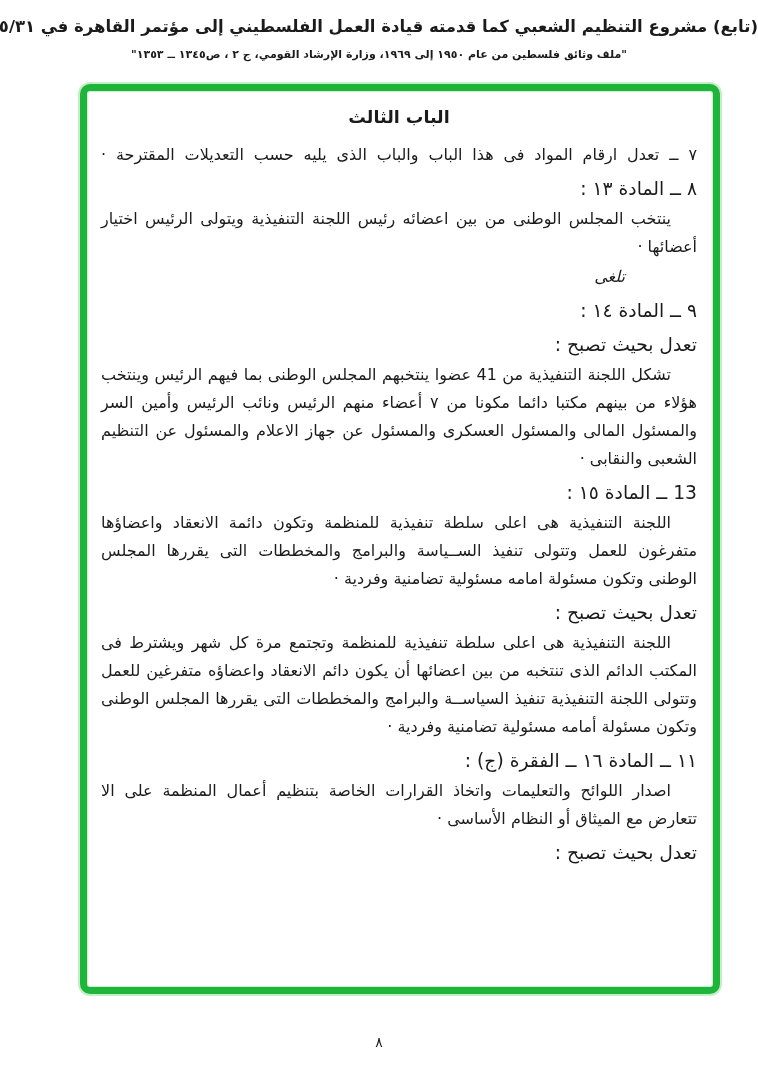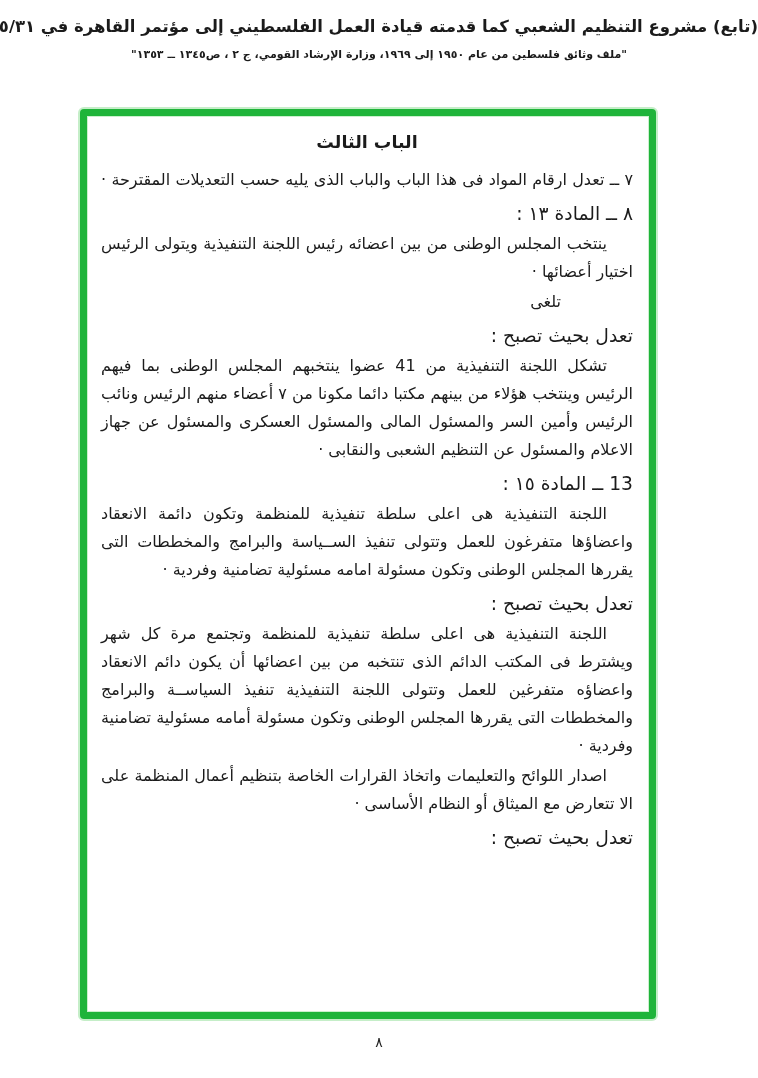--- a/index.html
+++ b/index.html
@@ -31,28 +31,27 @@
     font-weight:bold;
     font-size:11px;
     line-height:16px;
     margin-top:7px;
     white-space:nowrap;
   }
   
   .green-frame{
     position:absolute;
     left:80px; top:84px;
-    width:576px; height:910px;
+    width:640px; height:910px;
     box-sizing:border-box;
     border:7px solid #1fb43a;
-    border-radius:4px;
+    border-radius:10px;
     box-shadow:0 0 0 2px rgba(126,218,132,.45), inset 0 0 0 1px rgba(126,218,132,.4);
     overflow:hidden;
     background:#ffffff;
-    margin-top:25px;
   }
   .frame-content{
     box-sizing:border-box;
     width:100%; height:100%;
     padding:12px 16px 0 14px;
     font-size:16px;
     line-height:28px;
     text-align:justify;
   }
   .chapter{
@@ -71,20 +70,21 @@
     text-align:right;
   }
   .para{
     margin:2px 0;
     text-indent:26px;
   }
   .note{
     margin:2px 0;
     padding-right:72px;
     text-align:right;
+    font-style:italic;
   }
   
   .page-number{
     position:absolute;
     top:1034px; right:0; left:0;
     text-align:center;
     font-size:14px;
     color:#222222;
   }
 </style>
@@ -102,28 +102,30 @@
     <div class="frame-content">
 
       <h2 class="chapter">الباب الثالث</h2>
 
       <p class="item">٧ ــ تعدل ارقام المواد فى هذا الباب والباب الذى يليه حسب التعديلات المقترحة ·</p>
 
       <h3 class="h">٨ ــ المادة ١٣ :</h3>
       <p class="para">ينتخب المجلس الوطنى من بين اعضائه رئيس اللجنة التنفيذية ويتولى الرئيس اختيار أعضائها ·</p>
       <p class="note">تلغى</p>
 
+      <h3 class="h">٩ ــ المادة ١٤ :</h3>
       <h3 class="h">تعدل بحيث تصبح :</h3>
       <p class="para">تشكل اللجنة التنفيذية من 41 عضوا ينتخبهم المجلس الوطنى بما فيهم الرئيس وينتخب هؤلاء من بينهم مكتبا دائما مكونا من ٧ أعضاء منهم الرئيس ونائب الرئيس وأمين السر والمسئول المالى والمسئول العسكرى والمسئول عن جهاز الاعلام والمسئول عن التنظيم الشعبى والنقابى ·</p>
 
       <h3 class="h">13 ــ المادة ١٥ :</h3>
       <p class="para">اللجنة التنفيذية هى اعلى سلطة تنفيذية للمنظمة وتكون دائمة الانعقاد واعضاؤها متفرغون للعمل وتتولى تنفيذ الســياسة والبرامج والمخططات التى يقررها المجلس الوطنى وتكون مسئولة امامه مسئولية تضامنية وفردية ·</p>
       <h3 class="h">تعدل بحيث تصبح :</h3>
       <p class="para">اللجنة التنفيذية هى اعلى سلطة تنفيذية للمنظمة وتجتمع مرة كل شهر ويشترط فى المكتب الدائم الذى تنتخبه من بين اعضائها أن يكون دائم الانعقاد واعضاؤه متفرغين للعمل وتتولى اللجنة التنفيذية تنفيذ السياســة والبرامج والمخططات التى يقررها المجلس الوطنى وتكون مسئولة أمامه مسئولية تضامنية وفردية ·</p>
 
+      <h3 class="h">١١ ــ المادة ١٦ ــ الفقرة (ج) :</h3>
       <p class="para">اصدار اللوائح والتعليمات واتخاذ القرارات الخاصة بتنظيم أعمال المنظمة على الا تتعارض مع الميثاق أو النظام الأساسى ·</p>
       <h3 class="h">تعدل بحيث تصبح :</h3>
 
     </div>
   </div>
 
   <div class="page-number">٨</div>
 
 </div>
 

